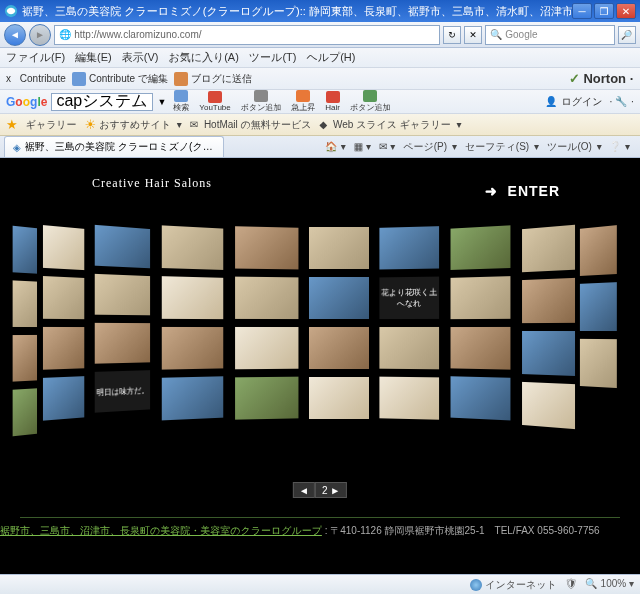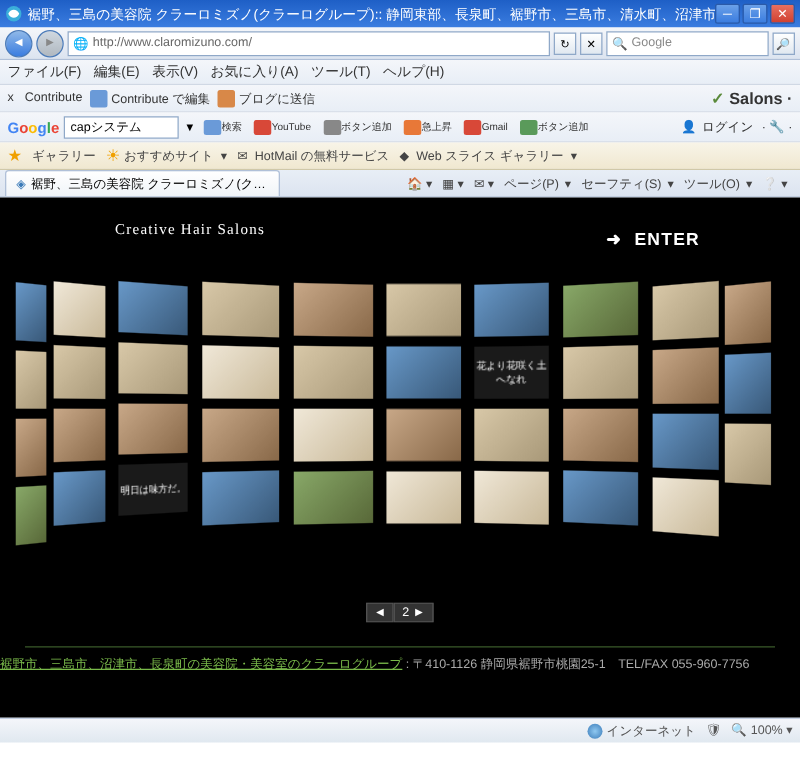--- a/index.html
+++ b/index.html
@@ -18,22 +18,22 @@
 .search-bar{width:130px;height:20px;background:#fff;border:1px solid #8fa8c8;display:flex;align-items:center;padding:0 4px;font-size:10px;color:#888}
 .menubar{background:linear-gradient(#f4f6fa,#e8eef6);height:20px;display:flex;align-items:center;padding:0 6px;gap:10px;font-size:11px;border-bottom:1px solid #d0d8e4}
 .menu-item{color:#333}
 .toolbar-row{background:linear-gradient(#f4f6fa,#e8eef6);height:22px;display:flex;align-items:center;padding:0 6px;gap:6px;font-size:10px;border-bottom:1px solid #d0d8e4}
 .toolbar-row .tb-item{display:flex;align-items:center;gap:3px;color:#333}
 .tb-icon{width:14px;height:14px;background:#6a9ad8;border-radius:2px}
 .norton{margin-left:auto;font-weight:bold;font-size:13px;color:#333}
 .google-row{background:linear-gradient(#f4f6fa,#e8eef6);height:24px;display:flex;align-items:center;padding:0 6px;gap:4px;font-size:10px;border-bottom:1px solid #d0d8e4}
 .g-logo{font-weight:bold;font-size:12px}
 .g-logo .b{color:#4285f4}.g-logo .r{color:#ea4335}.g-logo .y{color:#fbbc05}.g-logo .g{color:#34a853}
-.g-search{width:92px;height:18px;border:1px solid #8fa8c8;background:#fff;padding:0 4px;font-size:10px}
-.g-btn{display:flex;flex-direction:row;align-items:center;font-size:8px;color:#333;padding:0 3px}
+.g-search{width:102px;height:18px;border:1px solid #8fa8c8;background:#fff;padding:0 4px;font-size:16px}
+.g-btn{display:flex;flex-direction:column;align-items:center;font-size:8px;color:#333;padding:0 3px}
 .g-btn-ic{width:14px;height:12px;background:#d88;border-radius:2px}
 .fav-row{background:linear-gradient(#f8f4e8,#f0e8d0);height:22px;display:flex;align-items:center;padding:0 6px;gap:8px;font-size:10px;border-bottom:1px solid #d0c8a8}
 .fav-star{color:#f0a000;font-size:13px}
 .fav-item{display:flex;align-items:center;gap:3px;color:#444}
 .tab-row{background:linear-gradient(#e8eef6,#dce4f0);height:22px;display:flex;align-items:center;padding:0 4px;font-size:10px;border-bottom:1px solid #b0c0d8}
 .tab{background:linear-gradient(#fff,#f0f4f8);border:1px solid #b0c0d8;border-bottom:none;padding:3px 8px;border-radius:3px 3px 0 0;display:flex;align-items:center;gap:4px;max-width:220px}
 .tab-text{white-space:nowrap;overflow:hidden;text-overflow:ellipsis}
 .tab-tools{margin-left:auto;display:flex;gap:8px;color:#444;padding-right:6px;font-size:10px}
 .tt-item{display:flex;align-items:center;gap:2px}
 .content{background:#000;height:416px;position:relative;overflow:hidden}
@@ -123,21 +123,21 @@
 <div class="toolbar-row">
   <span class="tb-item"><span>x</span>&nbsp;<span>Contribute</span></span>
   <span class="tb-item">
       <span class="tb-icon"></span>
       <span>Contribute で編集</span>
     </span>
   <span class="tb-item">
       <span class="tb-icon" style="background:#d88848"></span>
       <span>ブログに送信</span>
     </span>
-  <span class="norton"><span style="color:#5a8a3a">✓</span>&nbsp;<span>Salons</span>&nbsp;·</span>
+  <span class="norton"><span style="color:#5a8a3a">✓</span>&nbsp;<span>Norton</span>&nbsp;·</span>
 </div>
 
 <div class="google-row">
   <span class="g-logo"><span class="b">G</span><span class="r">o</span><span class="y">o</span><span class="b">g</span><span class="g">l</span><span class="r">e</span></span>
   <input class="g-search" value="capシステム" style="">
   <span style="font-size:9px">▼</span>
   <div class="g-btn">
       <div class="g-btn-ic" style="background:#6a9ad8"></div>
       <span>検索</span>
     </div>
@@ -148,21 +148,21 @@
   <div class="g-btn">
       <div class="g-btn-ic" style="background:#888"></div>
       <span>ボタン追加</span>
     </div>
   <div class="g-btn">
       <div class="g-btn-ic" style="background:#e87838"></div>
       <span>急上昇</span>
     </div>
   <div class="g-btn">
       <div class="g-btn-ic" style="background:#d84838"></div>
-      <span>Gmail</span>
+      <span>Hair</span>
     </div>
   <div class="g-btn">
       <div class="g-btn-ic" style="background:#5a9a5a"></div>
       <span>ボタン追加</span>
     </div>
   <div class="login"><span style="color:#4a8">👤</span><span>ログイン</span>&nbsp;·&nbsp;🔧&nbsp;·</div>
 </div>
 
 <div class="fav-row">
   <span class="fav-star">★</span>

